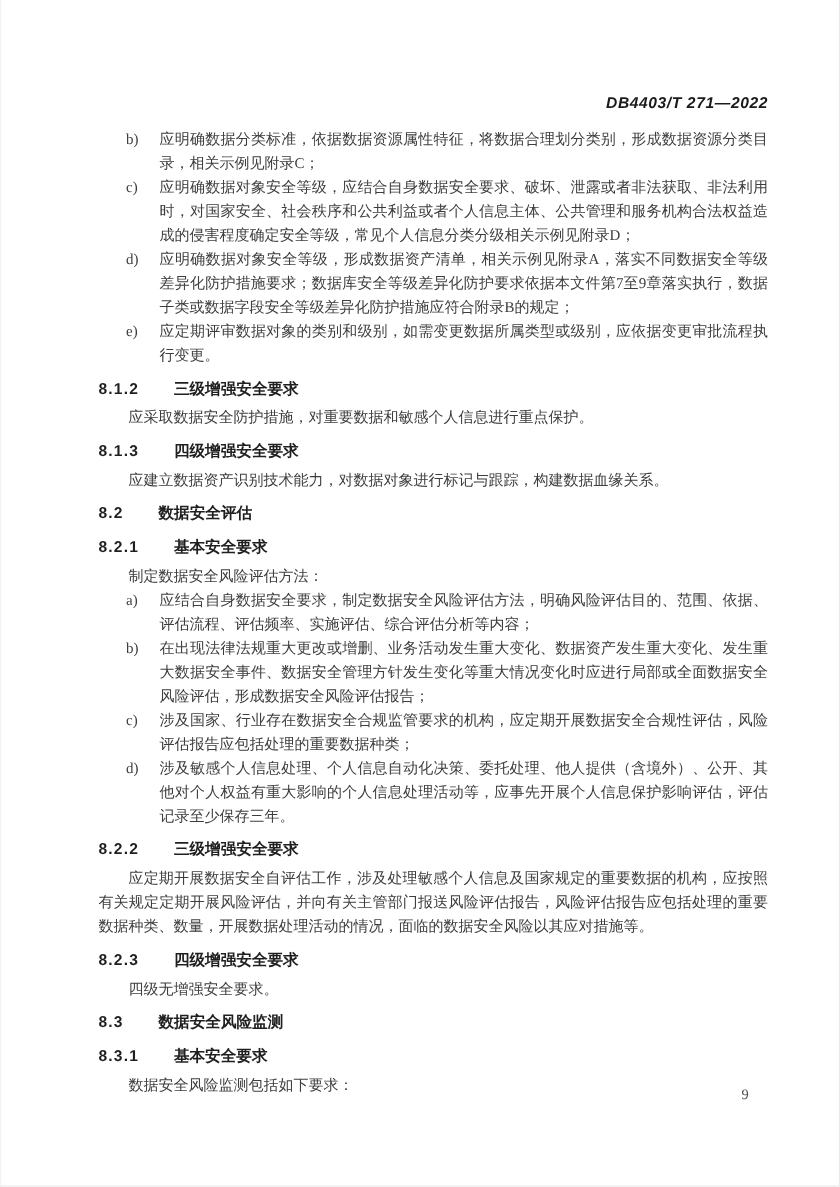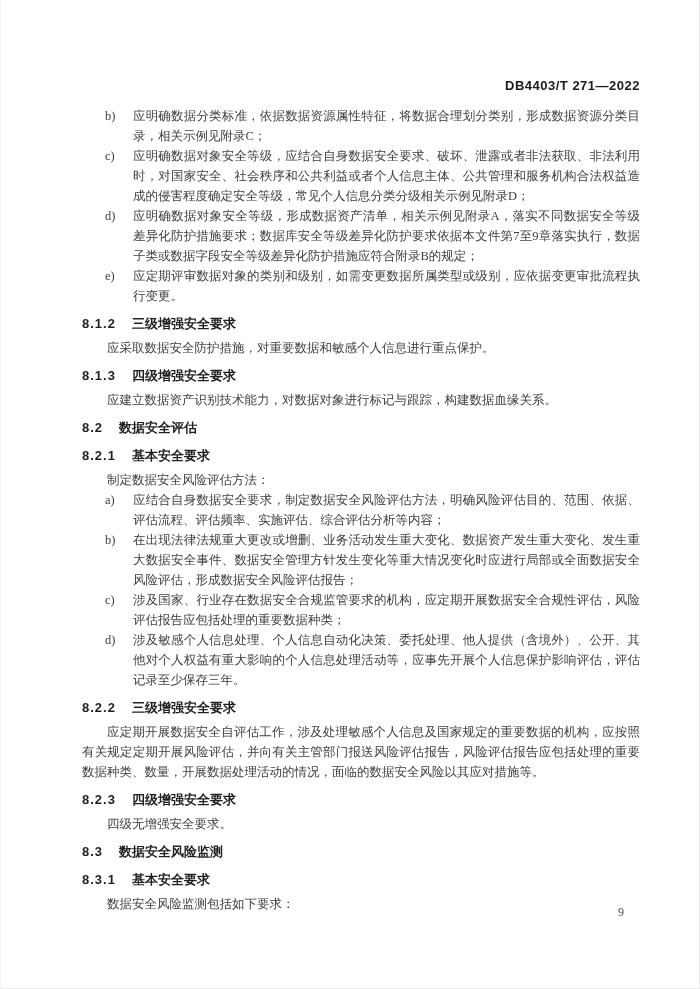--- a/index.html
+++ b/index.html
@@ -22,39 +22,40 @@
   }
   .doc-header {
     text-align: right;
     font-family: "Liberation Sans", "DejaVu Sans", sans-serif;
     font-size: 13px;
     font-weight: bold;
     color: #1b1b1b;
     line-height: 20px;
     letter-spacing: 0.5px;
     margin-bottom: 10px;
+    font-style: italic;
   }
   .clause-list { margin: 0; padding: 0; list-style: none; }
   .clause-list li {
     display: flex;
     margin-left: 23px;
     font-size: 12.5px;
     line-height: 20px;
   }
   .li-label { flex: 0 0 28px; }
   .li-text  { flex: 1; text-align: justify; }
   .sec-heading {
     font-family: "Liberation Sans", "DejaVu Sans", sans-serif;
     font-size: 13px;
     font-weight: bold;
     color: #1f1f1f;
     line-height: 20px;
     margin: 8px 0 0 0;
   }
-  .sec-num { display: inline-block; margin-right: 16px; letter-spacing: 1px; }
+  .sec-num { display: inline-block; margin-right: 29px; letter-spacing: 1px; }
   .para {
     font-size: 12.5px;
     line-height: 20px;
     text-align: justify;
     text-indent: 2em;
     margin: 4px 0 0 0;
   }
   .page-footer {
     position: absolute;
     top: 905px;

